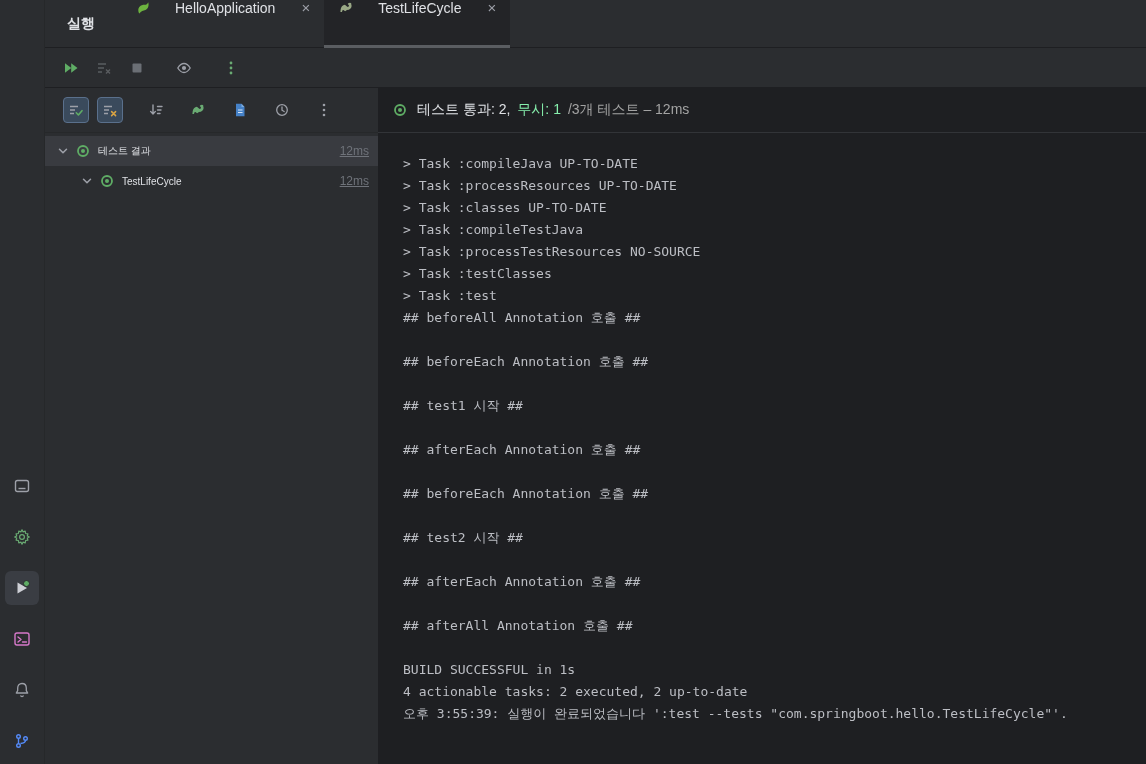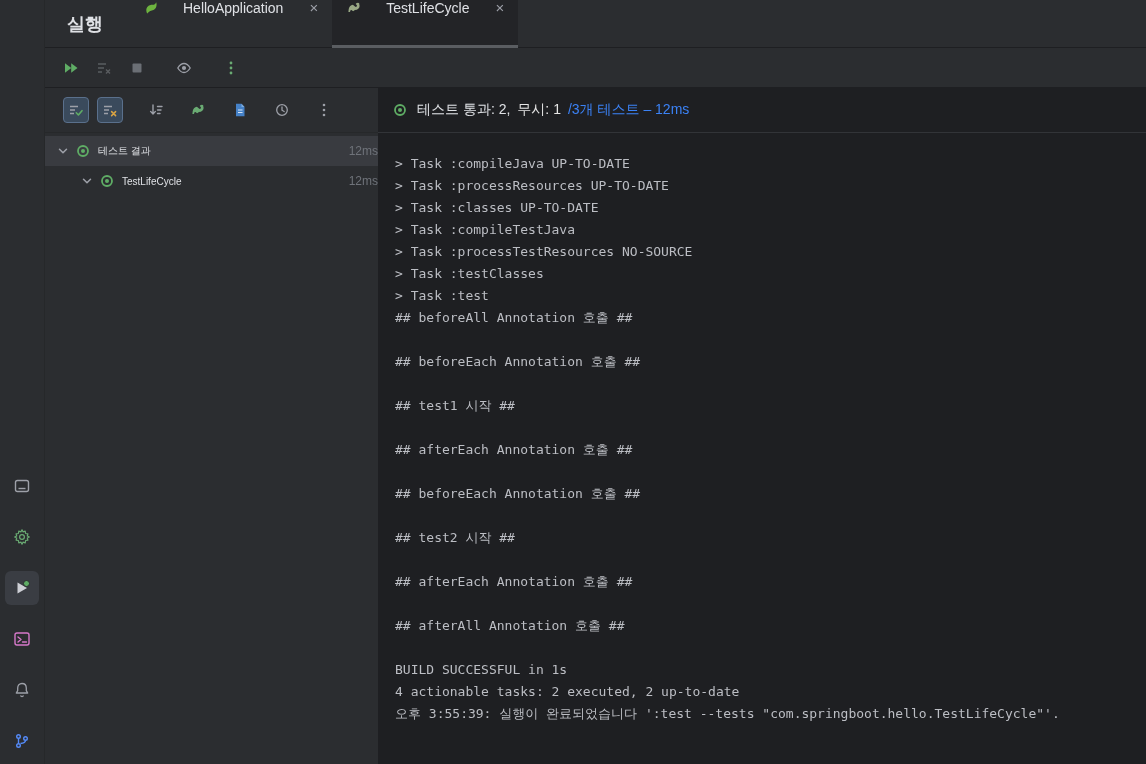--- a/index.html
+++ b/index.html
@@ -12,21 +12,21 @@
             display:flex; flex-direction:column; justify-content:flex-end;
             align-items:center; gap:17px; padding-bottom:6px; flex:0 0 45px; }
   .stripe-btn { width:34px; height:34px; display:flex; align-items:center;
                 justify-content:center; border-radius:6px; cursor:pointer; }
   .stripe-btn.selected { background:#3a3d43; }
 
   
   .main { flex:1; display:flex; flex-direction:column; min-width:0; }
 
   .tabbar { height:48px; display:flex; align-items:stretch; border-bottom:1px solid #1e1f22; }
-  .tw-title { align-self:center; font-weight:bold; font-size:18px; padding:0 26px 0 22px; }
+  .tw-title { align-self:center; font-weight:bold; font-size:14px; padding:0 26px 0 22px; }
   .tab { display:flex; align-items:flex-start; gap:24px; padding:0 14px; font-size:14px;
          position:relative; cursor:pointer; white-space:nowrap; }
   .tab.active { background:rgba(0,0,0,0.18); }
   .tab.active::after { content:""; position:absolute; left:0; right:0; bottom:-1px;
                        height:3px; background:#5a5d61; }
   .tab-close { color:#9da0a8; font-size:15px; line-height:1; margin-left:2px; cursor:pointer; }
 
   .toolbar { height:40px; display:flex; align-items:center; padding-left:12px;
              border-bottom:1px solid #1e1f22; }
   .tb-btn { width:28px; height:28px; display:flex; align-items:center; justify-content:center;
@@ -44,30 +44,30 @@
   .pt-btn.toggle-on { background:#3a4a5c; border:1px solid #5a708c; }
   .tree { flex:1; overflow:hidden; padding-top:3px; }
   .tree-row { display:flex; align-items:center; height:30px; cursor:pointer; }
   .tree-row.selected { background:#393b40; }
   .tree-row.level-0 { padding-left:8px; }
   .tree-row.level-1 { padding-left:32px; }
   .tree-row.level-2 { padding-left:56px; }
   .chevron { width:20px; height:16px; display:flex; align-items:center; justify-content:center; }
   .t-icon { width:20px; height:16px; display:flex; align-items:center; justify-content:center; }
   .t-label { margin-left:5px; font-size:10px; color:#dfe1e5; }
-  .t-time { margin-left:auto; font-size:12px; color:#6f737a; }
+  .t-time { margin-left:auto; padding-right:9px; font-size:12px; color:#6f737a;text-decoration:underline; }
 
   
   .console { flex:1; display:flex; flex-direction:column; background:#1e1f22; min-width:0; }
   .console-header { height:45px; display:flex; align-items:center; gap:7px; padding-left:12px;
                     border-bottom:1px solid #323438; font-size:14px; }
   .status-passed { color:#dfe1e5; }
-  .status-ignored { color:#e5e5e5; }
-  .status-total { color:#3b82f6; }
-  .console-body { flex:1; overflow:hidden; padding:20px 16px 16px 17px;
+  .status-ignored { color:#86efac; }
+  .status-total { color:#a3a3a3; }
+  .console-body { flex:1; overflow:hidden; padding:20px 16px 16px 25px;
                   font-family:"DejaVu Sans Mono", monospace; font-size:13px;
                   line-height:22px; color:#bcbec4; white-space:pre; }
   .console-line { height:22px; }
 </style>
 </head>
 <body>
 
 <div class="app">
 
   <aside class="stripe">

